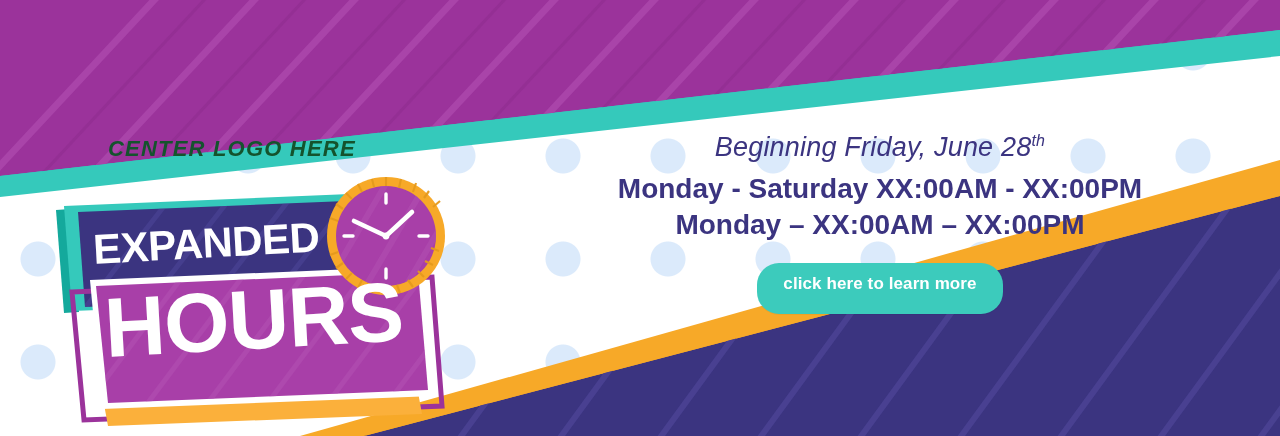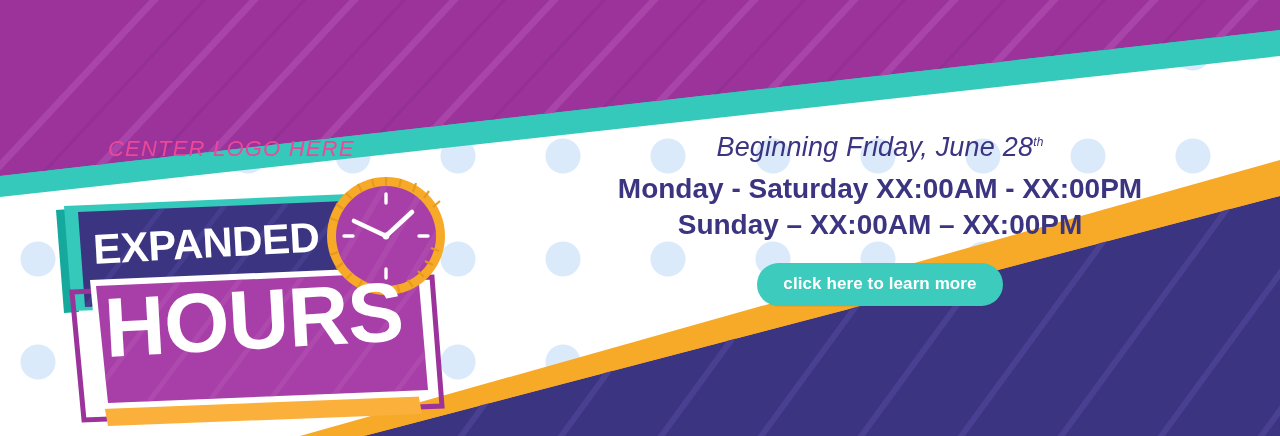--- a/index.html
+++ b/index.html
@@ -24,58 +24,58 @@
   }
 
   
   .corner-svg{position:absolute;left:0;top:0;}
 
   
   #center-logo{
     position:absolute;
     left:108px; top:136px;
     font-size:22px;
-    font-weight:normal;
+    font-weight:bold;
     font-style:italic;
     letter-spacing:1.2px;
-    color:#ec4899;
+    color:#14532d;
     white-space:nowrap;
   }
 
   
   #copy{
     position:absolute;
     left:560px; top:132px;
     width:640px;
     text-align:center;
   }
   #date-line{
     font-size:27px;
     font-style:italic;
     color:#3b3480;
     letter-spacing:.2px;
     white-space:nowrap;
   }
-  #date-line sup{font-size:12px;}
+  #date-line sup{font-size:16px;}
   .hours-line{
     font-size:28px;
     font-weight:bold;
     color:#3b3480;
     line-height:1.28;
     white-space:nowrap;
   }
   #hours-block{margin-top:8px;text-align:center;}
   #cta-wrap{margin-top:20px;}
   #cta{
     display:inline-block;
     background:#3ccbbc;
     color:#ffffff;
     font-size:17px;
     font-weight:bold;
-    padding:11px 26px 12px 26px;
+    padding:11px 26px 20px 26px;
     border-radius:22px;
     border:none;
     cursor:pointer;
     letter-spacing:.1px;
     font-family:"Liberation Sans", sans-serif;
     box-shadow:0 1px 0 rgba(0,0,0,.04);
   }
 
   
   #badge{position:absolute;left:40px;top:185px;width:420px;height:245px;}
@@ -270,20 +270,20 @@
   </div>
 
   <div id="center-logo">CENTER LOGO HERE</div>
 
   <div id="copy">
     <div id="date-line">
       <span>Beginning Friday, June 28</span><sup>th</sup>
     </div>
     <div id="hours-block">
       <div class="hours-line">Monday - Saturday XX:00AM - XX:00PM</div>
-      <div class="hours-line">Sunday – XX:00AM – XX:00PM</div>
+      <div class="hours-line">Monday – XX:00AM – XX:00PM</div>
     </div>
     <div id="cta-wrap">
       <button id="cta">click here to learn more</button>
     </div>
   </div>
 
 </div>
 
 </body></html>

